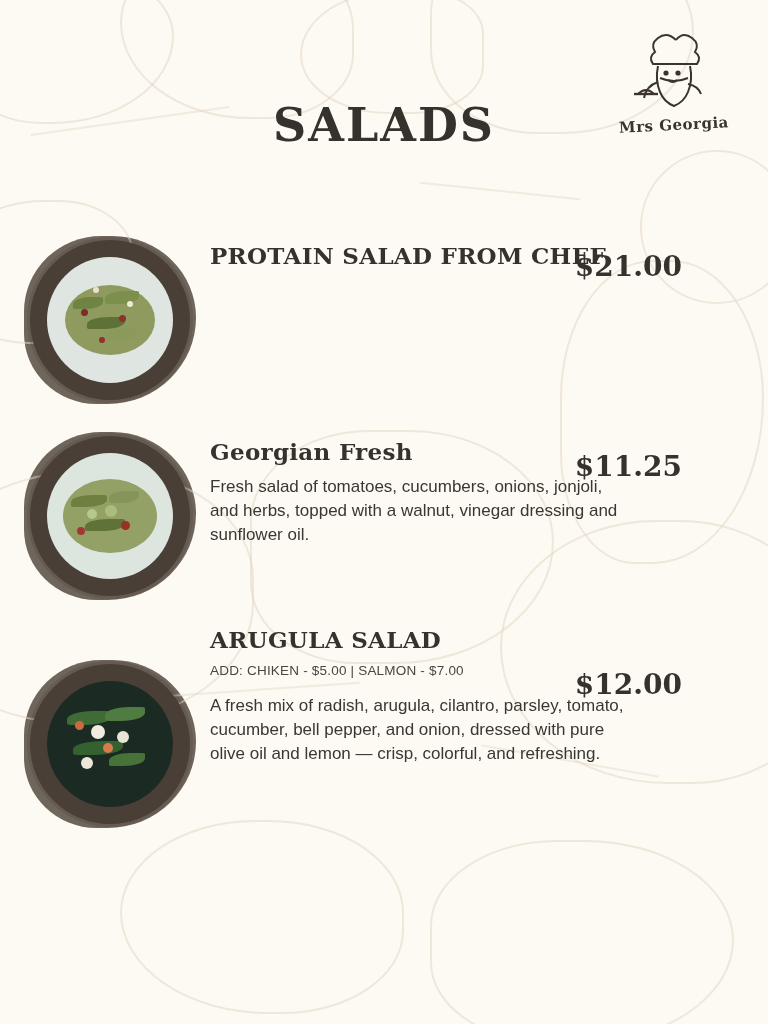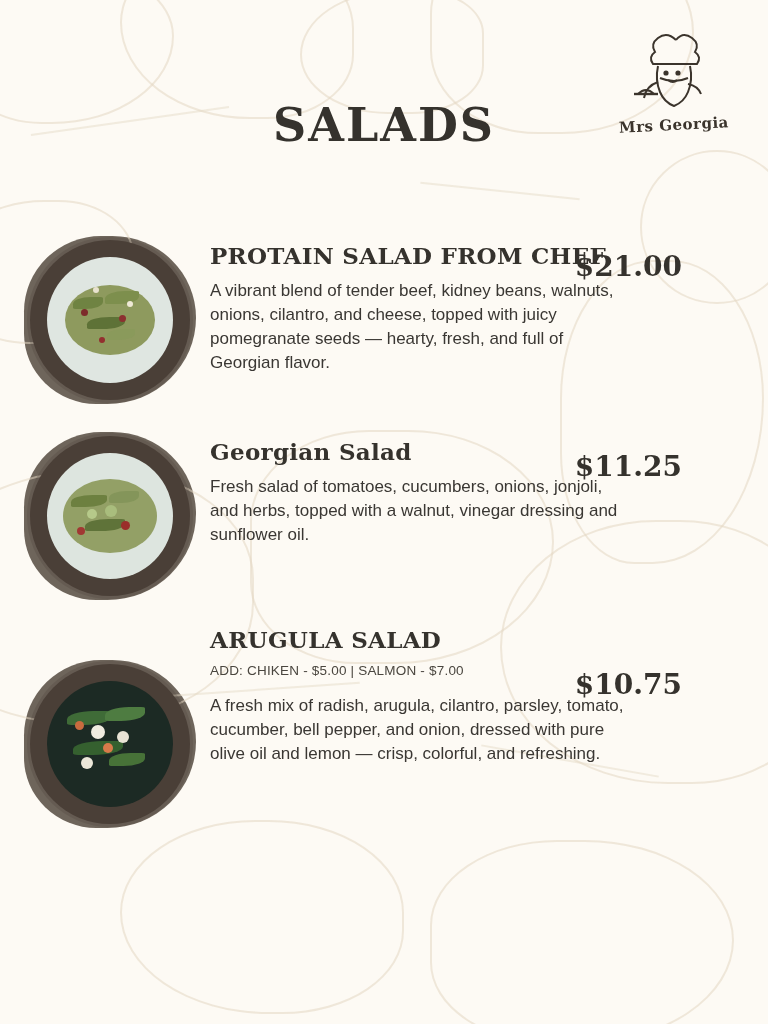--- a/index.html
+++ b/index.html
@@ -250,21 +250,20 @@
             <div class="dot" style="left:72px;top:58px;width:7px;height:7px;background:#8c3030;"></div>
             <div class="dot" style="left:52px;top:80px;width:6px;height:6px;background:#932f2f;"></div>
             <div class="dot" style="left:46px;top:30px;width:6px;height:6px;background:#e8e2cf;"></div>
             <div class="dot" style="left:80px;top:44px;width:6px;height:6px;background:#efe9d6;"></div>
           </div>
         </div>
       </div>
     </div>
     <div class="item-text">
       <h2 class="item-name caps">PROTAIN SALAD FROM CHEF</h2>
-      <p class="item-desc">A vibrant blend of tender beef, kidney beans, walnuts, onions, cilantro, and cheese, topped with juicy pomegranate seeds — hearty, fresh, and full of Georgian flavor.</p>
     </div>
     <div class="item-price" style="top:18px;">$21.00</div>
   </div>
 
   <div class="menu-item" style="margin-top:28px;">
     <div class="thumb-wrap">
       <div class="brush">
         <div class="plate p-light2">
           <div class="food">
             <div class="dot" style="left:16px;top:26px;width:94px;height:74px;background:#93a066;border-radius:50%;"></div>
@@ -273,21 +272,21 @@
             <div class="leaf" style="left:38px;top:66px;width:40px;height:12px;background:#5f7339;"></div>
             <div class="dot" style="left:58px;top:52px;width:12px;height:12px;background:#a9bd7d;border-radius:50%;"></div>
             <div class="dot" style="left:40px;top:56px;width:10px;height:10px;background:#b6c98a;border-radius:50%;"></div>
             <div class="dot" style="left:74px;top:68px;width:9px;height:9px;background:#9a2f2a;"></div>
             <div class="dot" style="left:30px;top:74px;width:8px;height:8px;background:#a13833;"></div>
           </div>
         </div>
       </div>
     </div>
     <div class="item-text">
-      <h2 class="item-name">Georgian Salad</h2>
+      <h2 class="item-name">Georgian Fresh</h2>
       <p class="item-desc" style="margin-top:8px;">Fresh salad of tomatoes, cucumbers, onions, jonjoli, and herbs, topped with a walnut, vinegar dressing and sunflower oil.</p>
     </div>
     <div class="item-price" style="top:22px;">$11.25</div>
   </div>
 
   <div class="menu-item" style="margin-top:30px;">
     <div class="thumb-wrap" style="padding-top:38px;">
       <div class="brush">
         <div class="plate p-dark">
           <div class="food">
@@ -302,16 +301,16 @@
             <div class="dot" style="left:28px;top:40px;width:9px;height:9px;background:#c96b3f;"></div>
           </div>
         </div>
       </div>
     </div>
     <div class="item-text" style="padding-top:0;">
       <h2 class="item-name caps">ARUGULA SALAD</h2>
       <p class="item-addon">ADD: CHIKEN - $5.00 | SALMON - $7.00</p>
       <p class="item-desc" style="margin-top:16px;">A fresh mix of radish, arugula, cilantro, parsley, tomato, cucumber, bell pepper, and onion, dressed with pure olive oil and lemon — crisp, colorful, and refreshing.</p>
     </div>
-    <div class="item-price" style="top:42px;">$10.75</div>
+    <div class="item-price" style="top:42px;">$12.00</div>
   </div>
 
 </div>
 
 </body></html>

